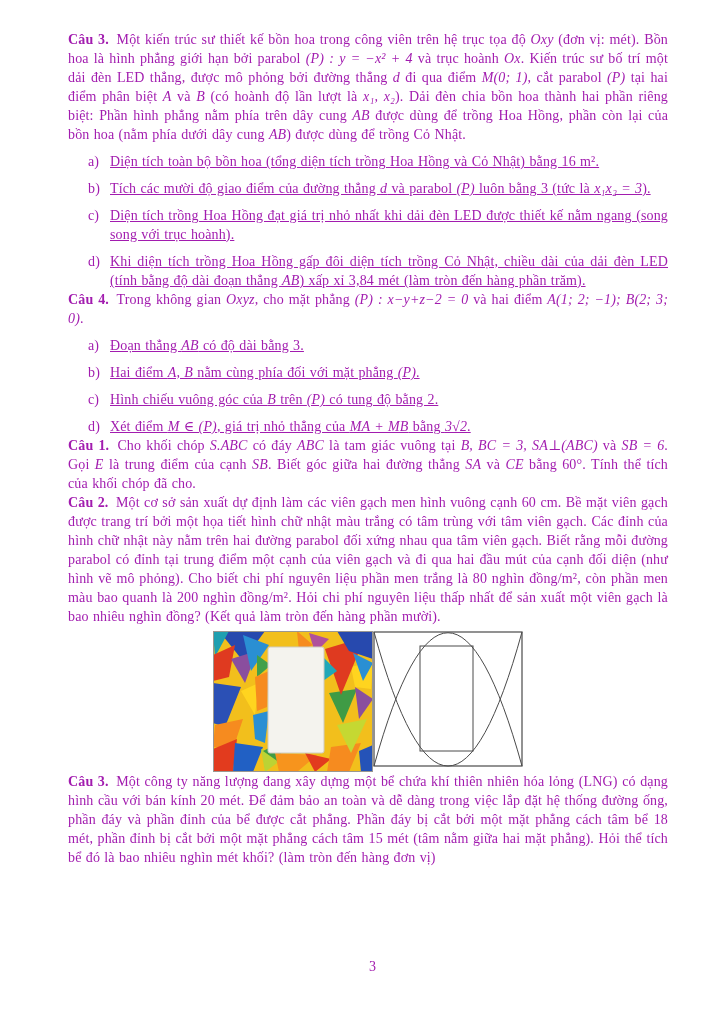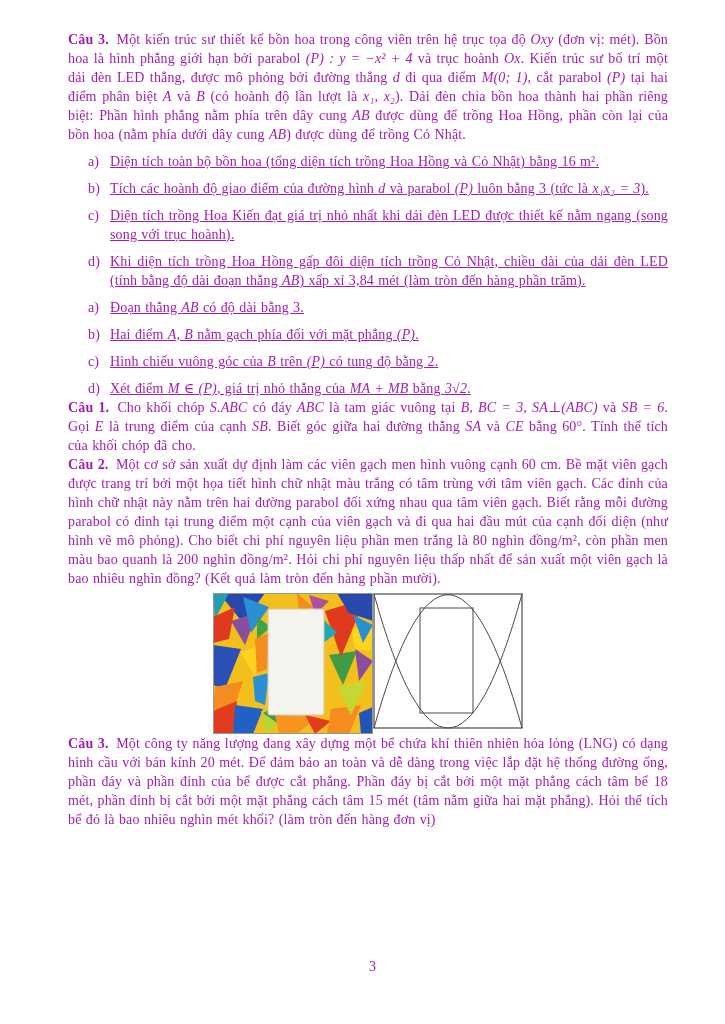--- a/index.html
+++ b/index.html
@@ -43,41 +43,42 @@
 
     <p class="para"><span class="sb">Câu 3.</span><span class="sn"> Một kiến trúc sư thiết kế bồn hoa trong công viên trên hệ trục tọa độ </span><span class="si">Oxy</span><span class="sn"> (đơn vị: mét). Bồn hoa là hình phẳng giới hạn bởi parabol </span><span class="si">(P) : y = −x² + 4</span><span class="sn"> và trục hoành </span><span class="si">Ox</span><span class="sn">. Kiến trúc sư bố trí một dải đèn LED thẳng, được mô phỏng bởi đường thẳng </span><span class="si">d</span><span class="sn"> đi qua điểm </span><span class="si">M(0; 1)</span><span class="sn">, cắt parabol </span><span class="si">(P)</span><span class="sn"> tại hai điểm phân biệt </span><span class="si">A</span><span class="sn"> và </span><span class="si">B</span><span class="sn"> (có hoành độ lần lượt là </span><span class="si">x₁, x₂</span><span class="sn">). Dải đèn chia bồn hoa thành hai phần riêng biệt: Phần hình phẳng nằm phía trên dây cung </span><span class="si">AB</span><span class="sn"> được dùng để trồng Hoa Hồng, phần còn lại của bồn hoa (nằm phía dưới dây cung </span><span class="si">AB</span><span class="sn">) được dùng để trồng Cỏ Nhật.</span></p>
 
     <div>
       <div class="item">
         <span class="ilabel">a)</span>
         <span class="itext"><span class="sn">Diện tích toàn bộ bồn hoa (tổng diện tích trồng Hoa Hồng và Cỏ Nhật) bằng 16 m².</span></span>
       </div>
       <div class="item">
         <span class="ilabel">b)</span>
-        <span class="itext"><span class="sn">Tích các hoành độ giao điểm của đường hình </span><span class="si">d</span><span class="sn"> và parabol </span><span class="si">(P)</span><span class="sn"> luôn bằng 3 (tức là </span><span class="si">x₁x₂ = 3</span><span class="sn">).</span></span>
+        <span class="itext"><span class="sn">Tích các mười độ giao điểm của đường thẳng </span><span class="si">d</span><span class="sn"> và parabol </span><span class="si">(P)</span><span class="sn"> luôn bằng 3 (tức là </span><span class="si">x₁x₂ = 3</span><span class="sn">).</span></span>
       </div>
       <div class="item">
         <span class="ilabel">c)</span>
-        <span class="itext"><span class="sn">Diện tích trồng Hoa Kiến đạt giá trị nhỏ nhất khi dải đèn LED được thiết kế nằm ngang (song song với trục hoành).</span></span>
+        <span class="itext"><span class="sn">Diện tích trồng Hoa Hồng đạt giá trị nhỏ nhất khi dải đèn LED được thiết kế nằm ngang (song song với trục hoành).</span></span>
       </div>
       <div class="item">
         <span class="ilabel">d)</span>
         <span class="itext"><span class="sn">Khi diện tích trồng Hoa Hồng gấp đôi diện tích trồng Cỏ Nhật, chiều dài của dải đèn LED (tính bằng độ dài đoạn thẳng </span><span class="si">AB</span><span class="sn">) xấp xỉ 3,84 mét (làm tròn đến hàng phần trăm).</span></span>
       </div>
     </div>
 
+    <p class="para mt9"><span class="sb">Câu 4.</span><span class="sn"> Trong không gian </span><span class="si">Oxyz</span><span class="sn">, cho mặt phẳng </span><span class="si">(P) : x−y+z−2 = 0</span><span class="sn"> và hai điểm </span><span class="si">A(1; 2; −1); B(2; 3; 0)</span><span class="sn">.</span></p>
 
     <div>
       <div class="item">
         <span class="ilabel">a)</span>
         <span class="itext"><span class="sn">Đoạn thẳng </span><span class="si">AB</span><span class="sn"> có độ dài bằng 3.</span></span>
       </div>
       <div class="item">
         <span class="ilabel">b)</span>
-        <span class="itext"><span class="sn">Hai điểm </span><span class="si">A, B</span><span class="sn"> nằm gạch phía đối với mặt phẳng </span><span class="si">(P)</span><span class="sn">.</span></span>
+        <span class="itext"><span class="sn">Hai điểm </span><span class="si">A, B</span><span class="sn"> nằm cùng phía đối với mặt phẳng </span><span class="si">(P)</span><span class="sn">.</span></span>
       </div>
       <div class="item">
         <span class="ilabel">c)</span>
         <span class="itext"><span class="sn">Hình chiếu vuông góc của </span><span class="si">B</span><span class="sn"> trên </span><span class="si">(P)</span><span class="sn"> có tung độ bằng 2.</span></span>
       </div>
       <div class="item">
         <span class="ilabel">d)</span>
         <span class="itext"><span class="sn">Xét điểm </span><span class="si">M ∈ (P)</span><span class="sn">, giá trị nhỏ thẳng của </span><span class="si">MA + MB</span><span class="sn"> bằng </span><span class="si">3√2</span><span class="sn">.</span></span>
       </div>
     </div>

